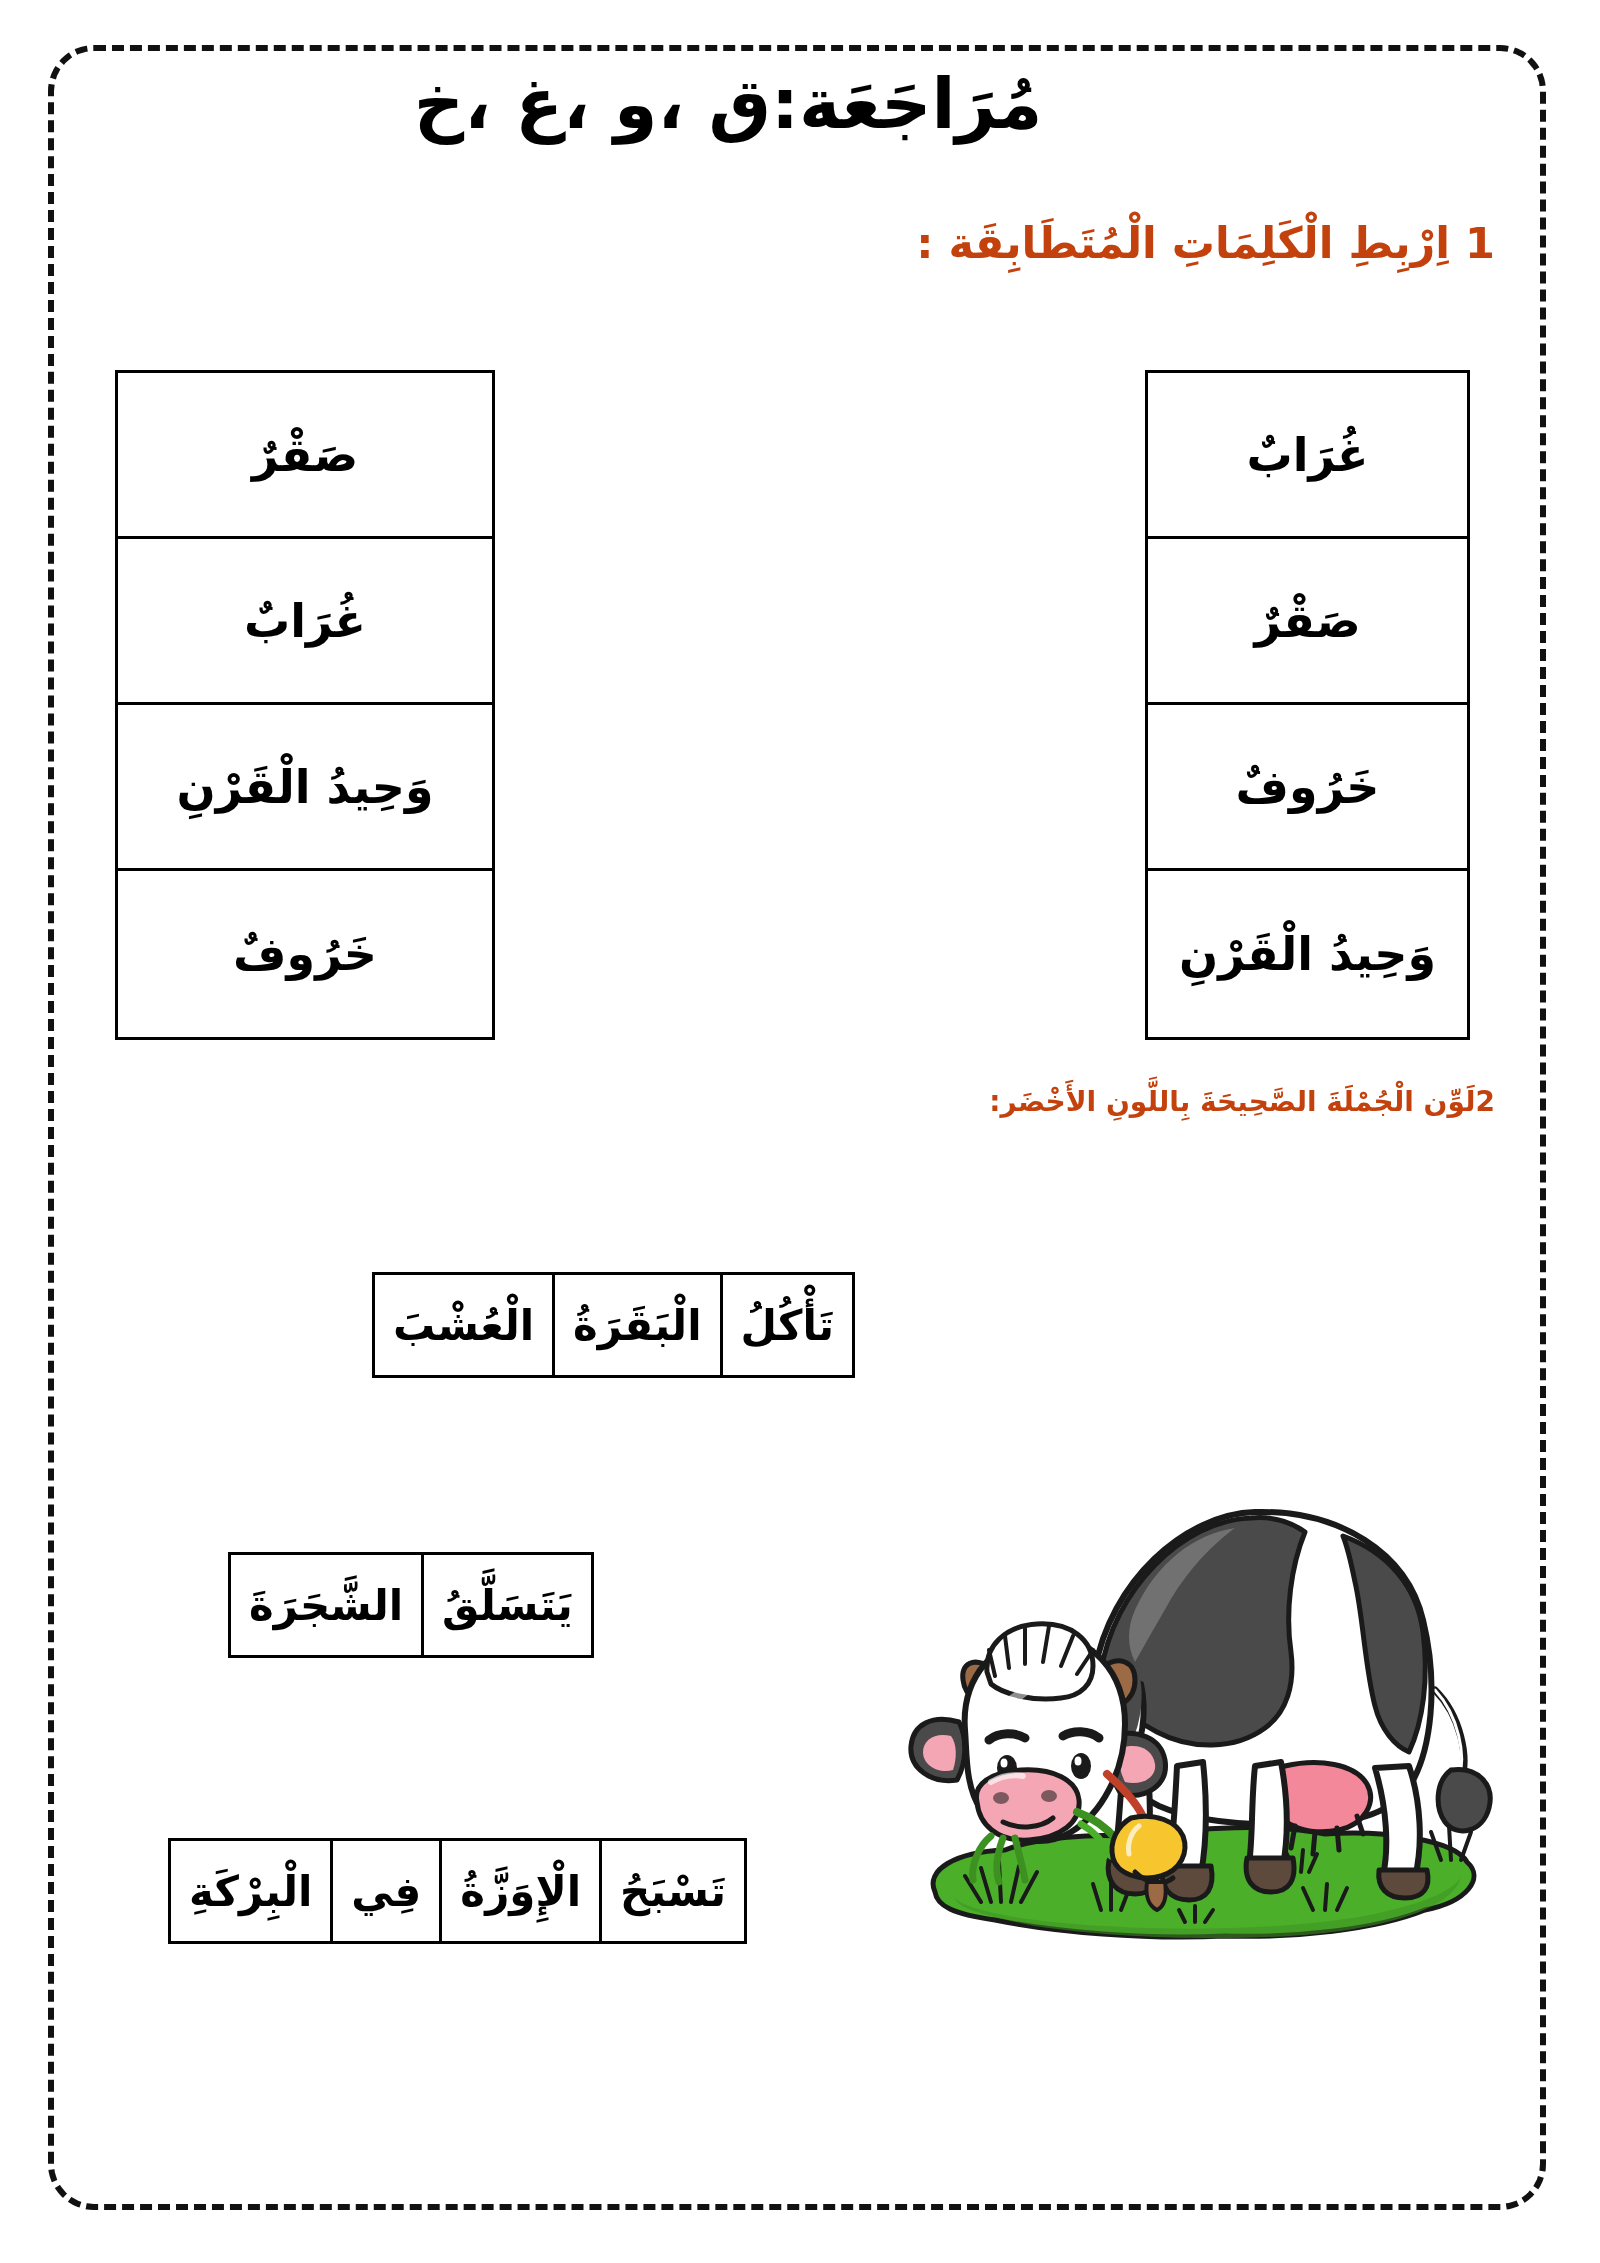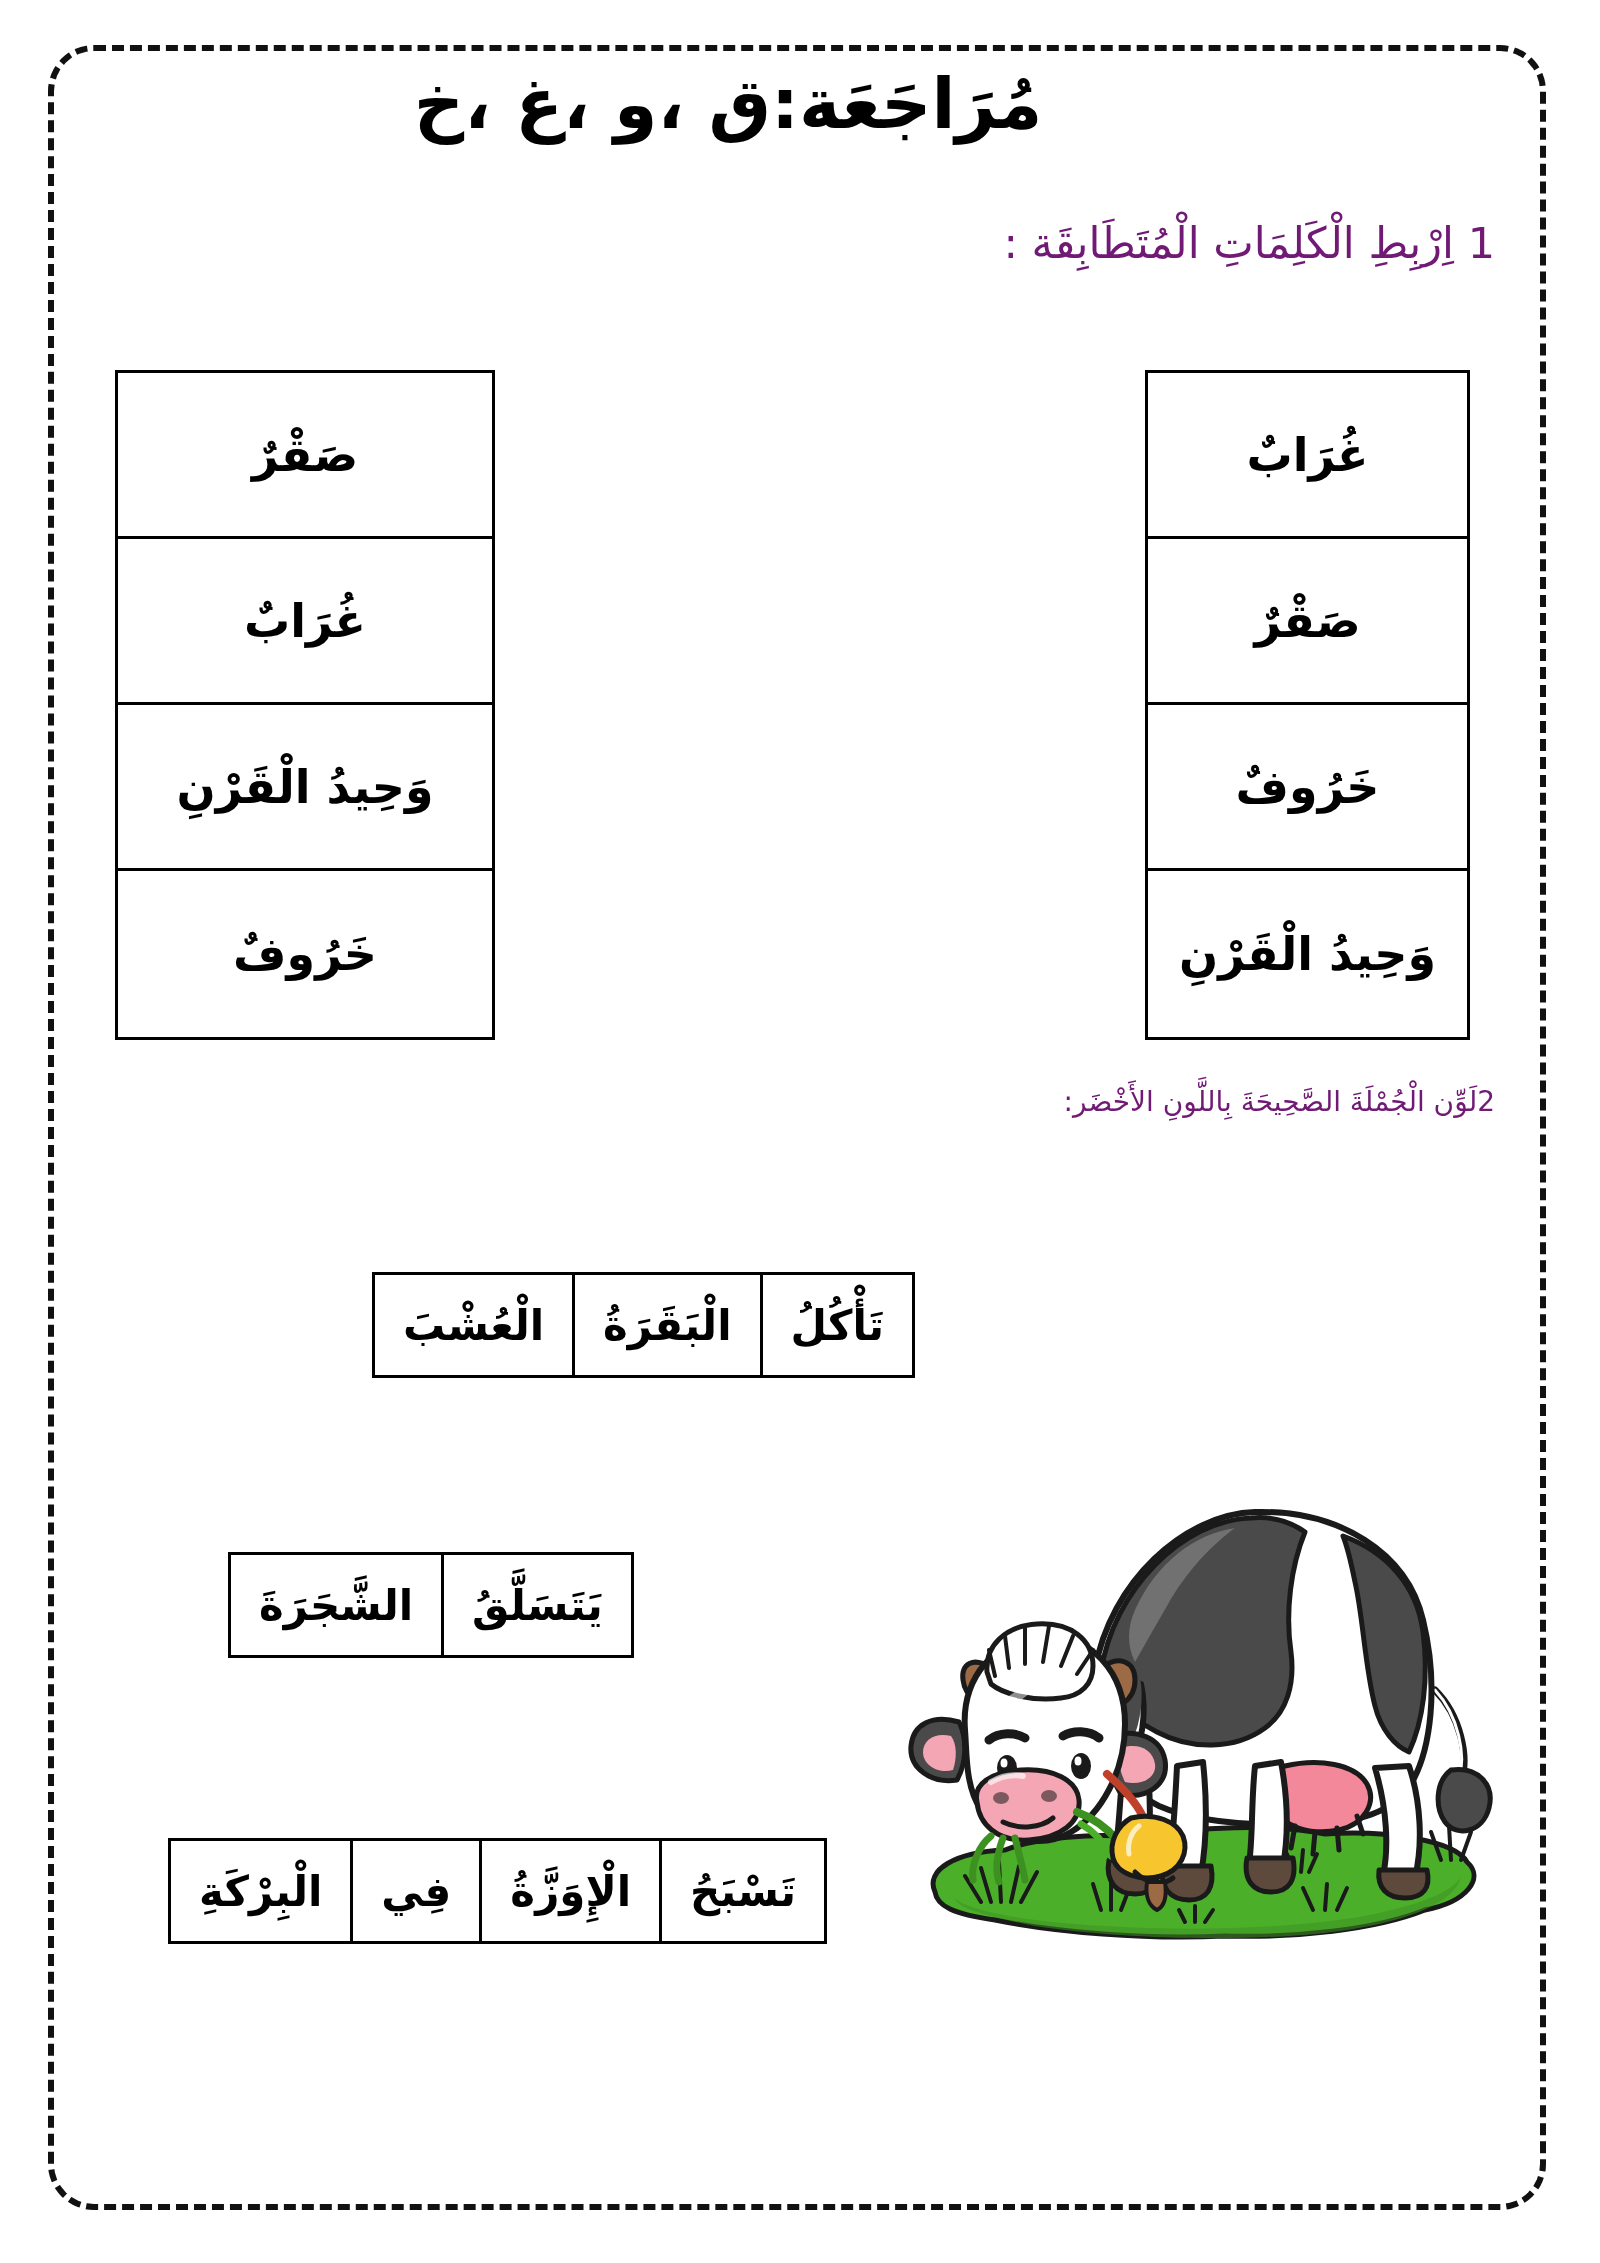--- a/index.html
+++ b/index.html
@@ -39,22 +39,22 @@
     font-weight: bold;
     color: #000000;
     letter-spacing: 0px;
     direction: rtl;
     line-height: 1.2;
   }
 
   
   .instruction {
     position: absolute;
-    color: #701a75;
-    font-weight: normal;
+    color: #c2410c;
+    font-weight: bold;
     direction: rtl;
     text-align: right;
     white-space: nowrap;
   }
   #instruction-1 {
     right: 105px;
     top: 218px;
     font-size: 43px;
   }
   #instruction-2 {
@@ -113,21 +113,21 @@
     box-sizing: border-box;
     background: #ffffff;
     height: 106px;
   }
   #sentence-row-0 { left: 372px; top: 1272px; }
   #sentence-row-1 { left: 228px; top: 1552px; }
   #sentence-row-2 { left: 168px; top: 1838px; }
 
   .sentence-word {
     border-left: 3px solid #000000;
-    padding: 0 28px;
+    padding: 0 18px;
     display: flex;
     align-items: center;
     justify-content: center;
     font-size: 42px;
     font-weight: bold;
     color: #000000;
     direction: rtl;
     white-space: nowrap;
     box-sizing: border-box;
   }

